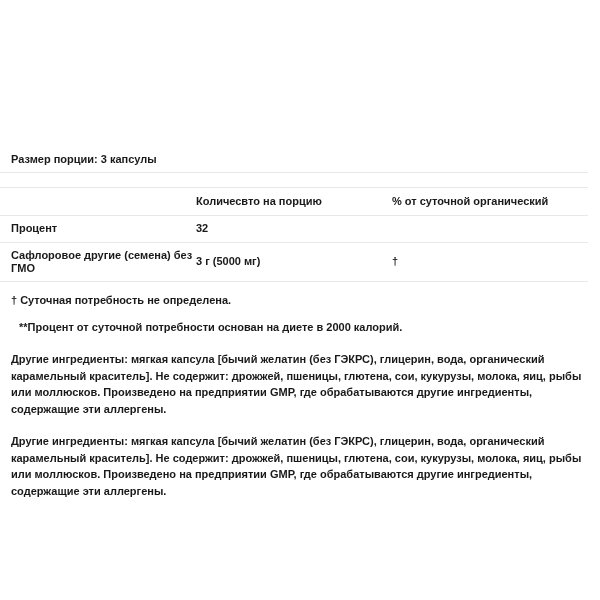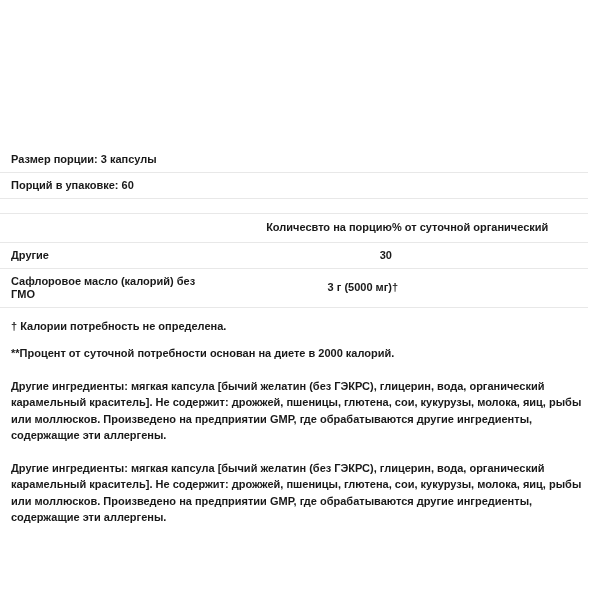--- a/index.html
+++ b/index.html
@@ -36,21 +36,21 @@
   }
   .facts-table tr {
     border-bottom: 1px solid #e8e8e8;
   }
   .facts-table td {
     padding: 6px 0 6px 0;
     vertical-align: middle;
     height: 12px;
   }
   .col-name   { width: 268px; padding-left: 11px !important; }
-  .col-amount { width: 140px; text-align: right; }
+  .col-amount { width: 140px; }
   .col-dv     { width: 168px; }
 
   tr.spacer-row td {
     height: 8px;
     padding: 3px 0;
     border: none;
   }
   tr.spacer-row {
     border-bottom: 1px solid #e8e8e8;
   }
@@ -66,21 +66,21 @@
   .footnotes {
     margin-top: 12px;
     padding-left: 11px;
     font-size: 11px;
     font-weight: bold;
     line-height: 1.25;
   }
   .footnote {
     margin: 0 0 13px 0;
   }
-  .footnote.last { margin-bottom: 0; }
+  .footnote.last { margin-bottom: 0; margin-left: 8px; }
 
   
   .ingredients-block {
     margin-top: 17px;
     padding-left: 11px;
     padding-right: 8px;
     font-size: 11px;
     font-weight: bold;
     line-height: 1.5;
   }
@@ -94,56 +94,53 @@
 
 <div class="panel" style="top:147px;">
 
   <table class="facts-table">
     <tbody>
 
       <tr>
         <td class="col-name" colspan="3">Размер порции: 3 капсулы</td>
       </tr>
 
-      <tr>
-        <td class="col-name" colspan="3">Порций в упаковке: 60</td>
-      </tr>
 
       <tr class="spacer-row">
         <td class="col-name"></td>
         <td class="col-amount"></td>
         <td class="col-dv"></td>
       </tr>
 
       <tr class="head-row">
         <td class="col-name"></td>
         <td class="col-amount amount-cell">Количесвто на порцию</td>
         <td class="col-dv dv-cell">% от суточной органический</td>
       </tr>
 
       <tr>
-        <td class="col-name">Другие</td>
-        <td class="col-amount amount-cell">30</td>
+        <td class="col-name">Процент</td>
+        <td class="col-amount amount-cell">32</td>
         <td class="col-dv dv-cell"></td>
       </tr>
 
 
 
       <tr>
-        <td class="col-name">Сафлоровое масло (калорий) без ГМО</td>
+        <td class="col-name">Сафлоровое другие (семена) без ГМО</td>
         <td class="col-amount amount-cell">3 г (5000 мг)</td>
         <td class="col-dv dv-cell">†</td>
       </tr>
 
 
     </tbody>
   </table>
 
   <div class="footnotes">
-    <p class="footnote">† Калории потребность не определена.</p>
+    <p class="footnote">† Суточная потребность не определена.</p>
     <p class="footnote last">**Процент от суточной потребности основан на диете в 2000 калорий.</p>
   </div>
 
   <div class="ingredients-block">
     <p class="ingredients-paragraph">Другие ингредиенты: мягкая капсула [бычий желатин (без ГЭКРС), глицерин, вода, органический карамельный краситель]. Не содержит: дрожжей, пшеницы, глютена, сои, кукурузы, молока, яиц, рыбы или моллюсков. Произведено на предприятии GMP, где обрабатываются другие ингредиенты, содержащие эти аллергены.</p>
     <p class="ingredients-paragraph last">Другие ингредиенты: мягкая капсула [бычий желатин (без ГЭКРС), глицерин, вода, органический карамельный краситель]. Не содержит: дрожжей, пшеницы, глютена, сои, кукурузы, молока, яиц, рыбы или моллюсков. Произведено на предприятии GMP, где обрабатываются другие ингредиенты, содержащие эти аллергены.</p>
   </div>
 
 </div>
 

